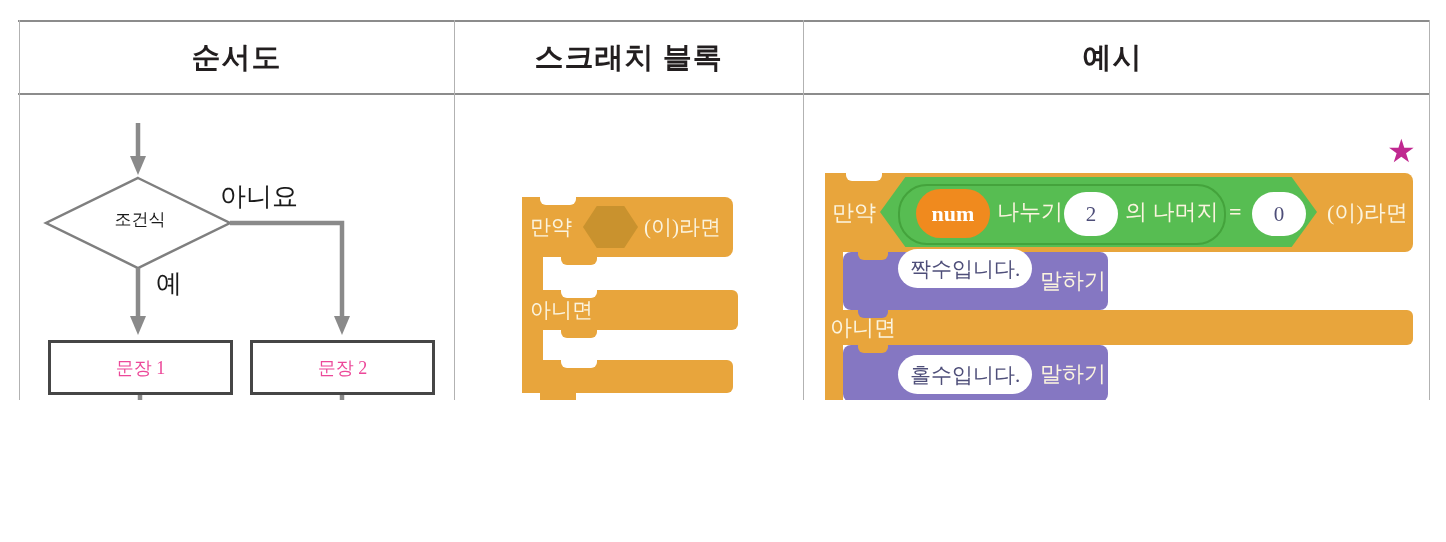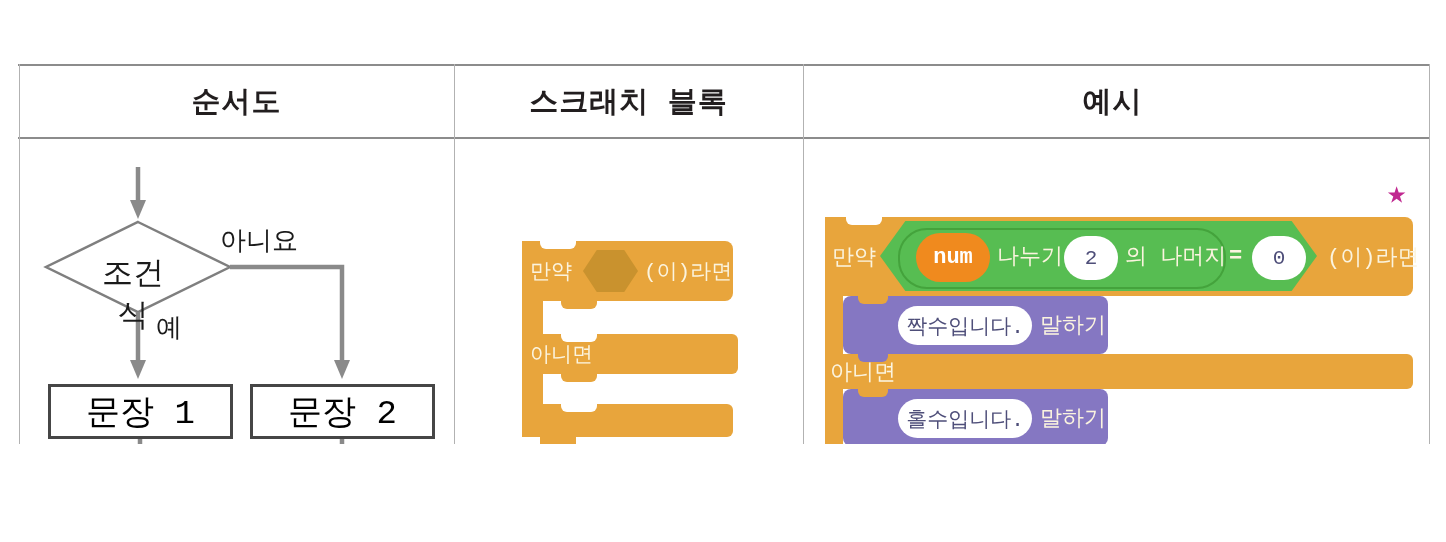--- a/index.html
+++ b/index.html
@@ -1,28 +1,28 @@
 <!DOCTYPE html>
 <html><head>
 <meta charset="utf-8">
 <style>
   html,body{margin:0;padding:0;background:#fff;}
   .canvas{position:relative;width:1446px;height:400px;background:#fff;overflow:hidden;
-          font-family:Liberation Mono, monospace;margin-top:44px;}
+          font-family:Liberation Serif, serif;}
   .abs{position:absolute;}
   
   .hline{position:absolute;background:#8c8c8c;height:2px;}
   .vline{position:absolute;background:#b2b2b2;width:1px;}
   
   .hcell{position:absolute;top:22px;height:71px;display:flex;align-items:center;justify-content:center;
          font-size:29px;font-weight:bold;color:#221e1f;letter-spacing:1px;}
   
   .fc-label{position:absolute;color:#1a1a1a;text-align:center;font-weight:400;}
   .fc-box{position:absolute;width:179px;height:49px;border:3px solid #464646;background:#fff;
-          display:flex;align-items:center;justify-content:center;font-size:34px;color:#000000;}
+          display:flex;align-items:center;justify-content:center;font-size:18px;color:#ec4899;}
   
   .orange{background:#E8A53C;}
   .purple{background:#8577C2;}
   .blk-label{position:absolute;display:flex;align-items:center;color:#FBF4DF;font-size:21px;font-weight:500;}
   .tab{position:absolute;border-radius:0 0 6px 6px;}
   .woval{position:absolute;background:#fff;display:flex;align-items:center;justify-content:center;
          color:#4E4E79;font-weight:500;}
   .hexagon{position:absolute;clip-path:polygon(0 50%,25% 0,75% 0,100% 50%,75% 100%,25% 100%);}
   .bighex{position:absolute;background:#57BD52;
           clip-path:polygon(0 50%,5.8% 0,94.2% 0,100% 50%,94.2% 100%,5.8% 100%);}
@@ -59,21 +59,21 @@
 
       <line x1="119" y1="173" x2="119" y2="224" stroke="#8A8A8A" stroke-width="4.5"></line>
       <polygon points="119,240 111,221 127,221" fill="#8A8A8A"></polygon>
 
       <line x1="121" y1="300" x2="121" y2="364" stroke="#8A8A8A" stroke-width="4.5"></line>
       <polygon points="121,380 113,361 129,361" fill="#8A8A8A"></polygon>
 
       <path d="M 323 300 V 332 H 144" fill="none" stroke="#8A8A8A" stroke-width="4.5"></path>
       <polygon points="127,332 146,324 146,340" fill="#8A8A8A"></polygon>
     </svg>
-    <span class="fc-label" style="left:72px;top:113px;width:84px;font-size:31px;">조건식</span>
+    <span class="fc-label" style="left:79px;top:113px;width:84px;font-size:17px;">조건식</span>
     <span class="fc-label" style="left:190px;top:84px;width:100px;font-size:26px;">아니요</span>
     <span class="fc-label" style="left:131px;top:171px;width:38px;font-size:26px;">예</span>
     <div class="fc-box" style="left:29px;top:245px;">
         <span>문장 1</span>
       </div>
     <div class="fc-box" style="left:231px;top:245px;">
         <span>문장 2</span>
       </div>
   </div>
 
@@ -118,21 +118,21 @@
       </div>
     <span class="blk-label" style="left:322px;top:82px;height:70px;font-size:22px;">의 나머지</span>
     <span class="blk-label" style="left:426px;top:82px;height:70px;font-size:22px;font-weight:bold;">=</span>
     <div class="woval" style="left:449px;top:97px;width:54px;height:44px;border-radius:22px;font-size:21px;">
         <span>0</span>
       </div>
     <span class="blk-label" style="left:524px;top:78px;height:79px;font-size:22px;">(이)라면</span>
 
     <div class="abs purple" style="left:40px;top:157px;width:265px;height:58px;border-radius:8px;"></div>
     <div class="tab orange" style="left:55px;top:157px;width:30px;height:8px;"></div>
-    <div class="woval" style="left:95px;top:167px;width:134px;height:39px;border-radius:20px;font-size:21px;">
+    <div class="woval" style="left:95px;top:154px;width:134px;height:39px;border-radius:20px;font-size:21px;">
         <span>짝수입니다.</span>
       </div>
     <span class="blk-label" style="left:237px;top:157px;height:58px;font-size:22px;">말하기</span>
     <div class="tab purple" style="left:55px;top:215px;width:30px;height:8px;"></div>
 
     <div class="abs orange" style="left:22px;top:215px;width:588px;height:35px;border-radius:0 6px 6px 0;"></div>
     <div class="tab purple" style="left:55px;top:215px;width:30px;height:8px;"></div>
     <span class="blk-label" style="left:27px;top:215px;height:35px;font-size:22px;">아니면</span>
 
     <div class="abs purple" style="left:40px;top:250px;width:265px;height:57px;border-radius:8px;"></div>

